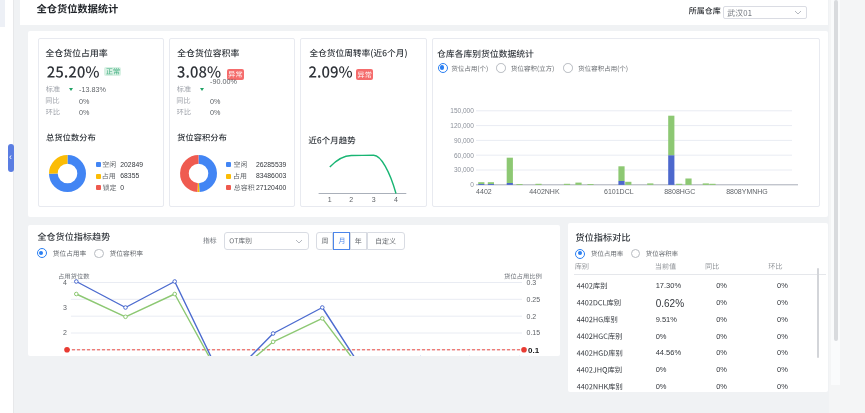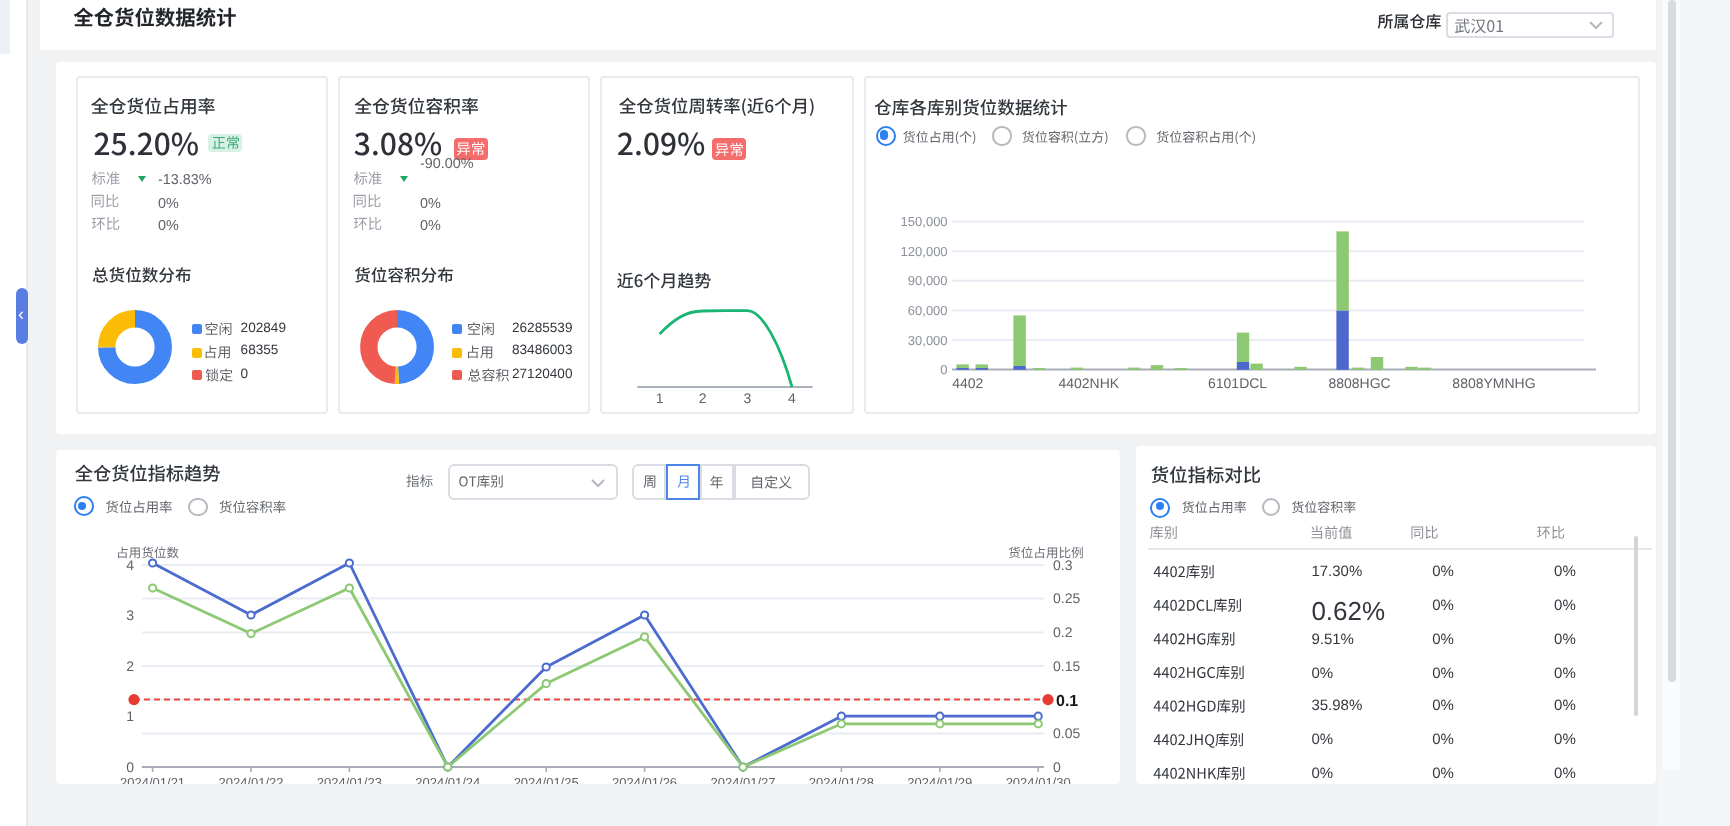--- a/index.html
+++ b/index.html
@@ -106,21 +106,21 @@
     <rect x="236.1" y="83.8" width="6.2" height="1.1" fill="#8dc873"></rect>
     <rect x="245.4" y="78.5" width="6.2" height="6.4" fill="#8dc873"></rect>
     <rect x="262.7" y="83.4" width="6.2" height="1.5" fill="#8dc873"></rect>
     <rect x="269.4" y="83.8" width="6.2" height="1.1" fill="#8dc873"></rect>
     <text x="43.89999999999998" y="94" font-size="7" fill="#5f6368" text-anchor="middle">4402</text>
     <text x="104.39999999999998" y="94" font-size="7" fill="#5f6368" text-anchor="middle">4402NHK</text>
     <text x="178.79999999999995" y="94" font-size="7" fill="#5f6368" text-anchor="middle">6101DCL</text>
     <text x="239.79999999999995" y="94" font-size="7" fill="#5f6368" text-anchor="middle">8808HGC</text>
     <text x="307" y="94" font-size="7" fill="#5f6368" text-anchor="middle">8808YMNHG</text>
   </svg>
-<div class="a" style="left:28px;top:225px;width:531.5px;height:167px;background:#fff;border-radius:2px;overflow:hidden;">
+<div class="a" style="left:28px;top:225px;width:531.5px;height:131px;background:#fff;border-radius:2px;overflow:hidden;">
 <div class="a" style="left:196px;top:7.2px;width:84.7px;height:18.2px;border:1px solid #d9dce3;border-radius:3px;background:#fff;"></div>
 <svg class="a" style="left:267px;top:14px;" width="8" height="5" viewBox="0 0 8 5">
       <polyline points="1,1 4,4 7,1" fill="none" stroke="#b4b8bf" stroke-width="1"></polyline>
     </svg>
 <div class="a" style="left:288.2px;top:7.2px;width:16.9px;height:18.2px;border:1px solid #d9dce3;border-radius:3px 0 0 3px;background:#fff;"></div>
 <div class="a" style="left:305.1px;top:7.2px;width:16.8px;height:18.2px;border:1px solid #4c86ea;background:#fff;z-index:2;"></div>
 <div class="a" style="left:321.9px;top:7.2px;width:16.8px;height:18.2px;border:1px solid #d9dce3;background:#fff;"></div>
 <div class="a" style="left:338.7px;top:7.2px;width:38.6px;height:18.2px;border:1px solid #d9dce3;border-radius:0 3px 3px 0;background:#fff;"></div>
 <div class="radio-on" style="left:8.9px;top:23.4px;"></div>
 <div class="radio-off" style="left:66.3px;top:23.6px;"></div>
@@ -191,30 +191,30 @@
       <text x="491.1" y="168.6" font-size="6.5" fill="#5f6368" text-anchor="middle">2024/01/30</text>
     </svg>
 </div>
 <div class="a" style="left:567.7px;top:223.3px;width:260.5px;height:168.7px;background:#fff;border-radius:2px;overflow:hidden;">
 <div class="radio-on" style="left:7.5px;top:25.4px;"></div>
 <div class="radio-off" style="left:62.9px;top:25.5px;"></div>
 <div class="a" style="left:6.3px;top:50.9px;width:252px;height:1px;background:#e5e7eb;"></div>
 <div class="a" style="left:88px;top:57.9px;font-size:7.5px;color:#33373d;">17.30%</div>
 <div class="a" style="left:148.1px;top:57.9px;width:11.2px;font-size:7.5px;color:#33373d;text-align:right;">0%</div>
 <div class="a" style="left:209.2px;top:57.9px;width:11px;font-size:7.5px;color:#33373d;text-align:right;">0%</div>
-<div class="a" style="left:88px;top:74.7px;font-size:13px;color:#33373d;">0.62%</div>
+<div class="a" style="left:88px;top:74.7px;font-size:10px;color:#33373d;">0.62%</div>
 <div class="a" style="left:148.1px;top:74.7px;width:11.2px;font-size:7.5px;color:#33373d;text-align:right;">0%</div>
 <div class="a" style="left:209.2px;top:74.7px;width:11px;font-size:7.5px;color:#33373d;text-align:right;">0%</div>
 <div class="a" style="left:88px;top:91.5px;font-size:7.5px;color:#33373d;">9.51%</div>
 <div class="a" style="left:148.1px;top:91.5px;width:11.2px;font-size:7.5px;color:#33373d;text-align:right;">0%</div>
 <div class="a" style="left:209.2px;top:91.5px;width:11px;font-size:7.5px;color:#33373d;text-align:right;">0%</div>
 <div class="a" style="left:88px;top:108.30000000000001px;font-size:7.5px;color:#33373d;">0%</div>
 <div class="a" style="left:148.1px;top:108.30000000000001px;width:11.2px;font-size:7.5px;color:#33373d;text-align:right;">0%</div>
 <div class="a" style="left:209.2px;top:108.30000000000001px;width:11px;font-size:7.5px;color:#33373d;text-align:right;">0%</div>
-<div class="a" style="left:88px;top:125.1px;font-size:7.5px;color:#33373d;">35.98%</div>
+<div class="a" style="left:88px;top:125.1px;font-size:7.5px;color:#33373d;">44.56%</div>
 <div class="a" style="left:148.1px;top:125.1px;width:11.2px;font-size:7.5px;color:#33373d;text-align:right;">0%</div>
 <div class="a" style="left:209.2px;top:125.1px;width:11px;font-size:7.5px;color:#33373d;text-align:right;">0%</div>
 <div class="a" style="left:88px;top:141.9px;font-size:7.5px;color:#33373d;">0%</div>
 <div class="a" style="left:148.1px;top:141.9px;width:11.2px;font-size:7.5px;color:#33373d;text-align:right;">0%</div>
 <div class="a" style="left:209.2px;top:141.9px;width:11px;font-size:7.5px;color:#33373d;text-align:right;">0%</div>
 <div class="a" style="left:88px;top:158.70000000000002px;font-size:7.5px;color:#33373d;">0%</div>
 <div class="a" style="left:148.1px;top:158.70000000000002px;width:11.2px;font-size:7.5px;color:#33373d;text-align:right;">0%</div>
 <div class="a" style="left:209.2px;top:158.70000000000002px;width:11px;font-size:7.5px;color:#33373d;text-align:right;">0%</div>
 <div class="a" style="left:249.3px;top:44.7px;width:2.5px;height:90px;background:#d3d5d9;border-radius:2px;"></div>
 </div>

